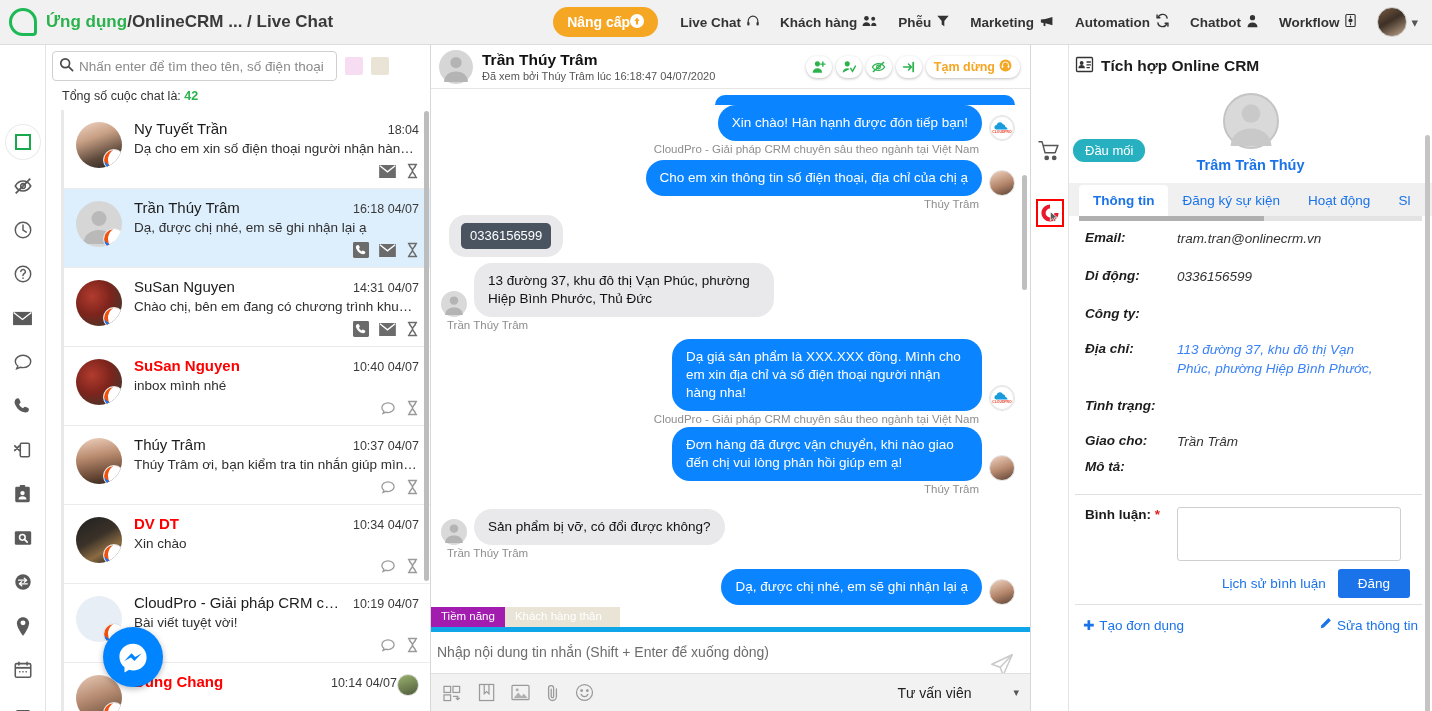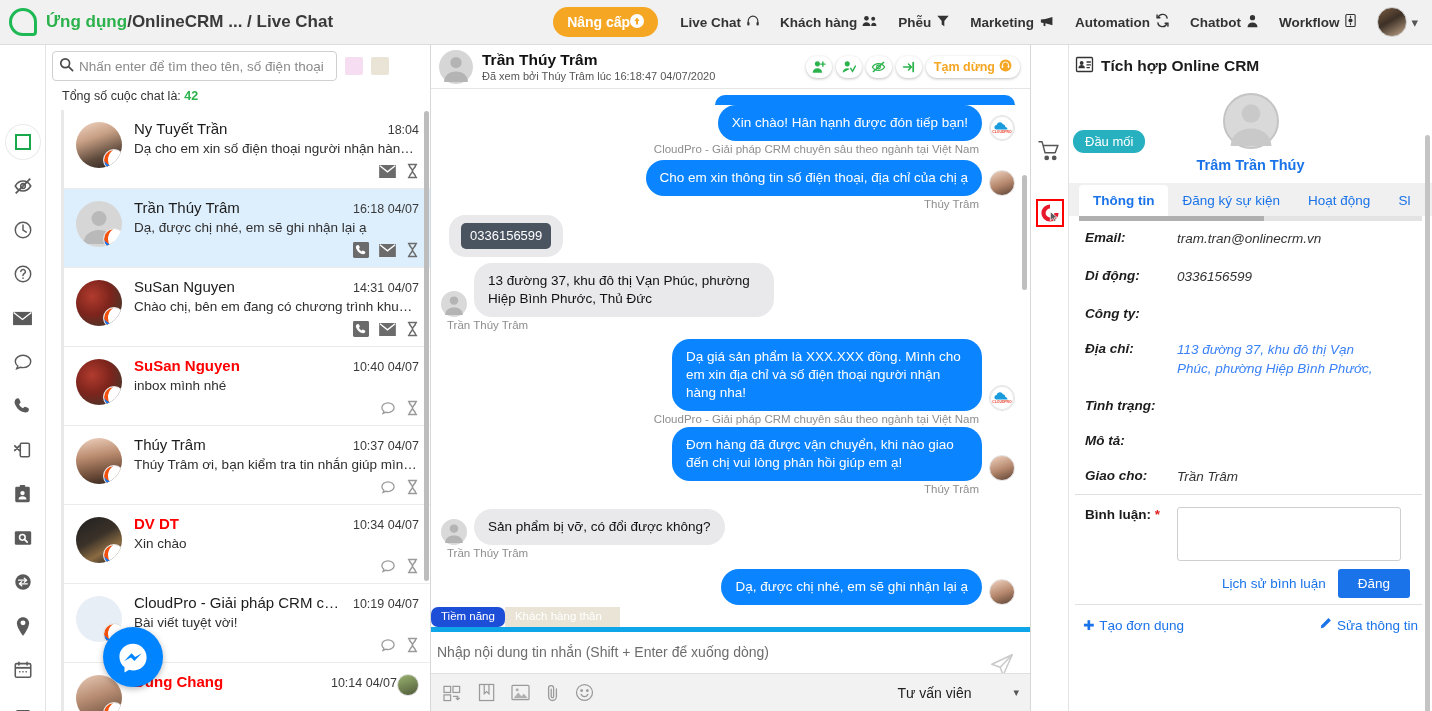--- a/index.html
+++ b/index.html
@@ -194,21 +194,21 @@
   }
   .in-av {
     width: 26px; height: 26px; border-radius: 50%; background: #d9d9d9; flex: none;
     margin-right: 7px; display: flex; align-items: center; justify-content: center;
   }
   .meta { font-size: 11.5px; color: #8e8e8e; text-align: right; margin: 1px 36px 5px 0; }
   .meta.left { text-align: left; margin: 1px 0 8px 6px; }
 
   #tagbar { position: absolute; left: 0; top: 562px; width: 589px; height: 20px; display: flex; }
   .tag { font-size: 11.5px; color: #fff; padding: 3px 10px; white-space: nowrap; overflow: hidden; cursor: pointer; }
-  .tag.pink  { background: #1d4ed8; border-radius: 7px; }
+  .tag.pink  { background: #a21caf; }
   .tag.beige { background: #e9e4d6; }
 
   #composer {
     position: absolute; left: 0; top: 582px; width: 600px; height: 84px;
     border-top: 5px solid #0ea5e9; background: #fff;
   }
   #composer textarea {
     width: 560px; height: 62px; border: none; outline: none; resize: none;
     padding: 12px 8px 0 4px; margin-left: 2px; font-size: 14px;
     font-family: inherit; color: #333; background: transparent;
@@ -244,21 +244,21 @@
   #crmpanel {
     position: absolute; left: 1069px; top: 45px; width: 363px; height: 666px;
     background: #fff; overflow: hidden;
   }
   #crmtitle {
     height: 42px; display: flex; align-items: center; gap: 7px; padding-left: 6px;
     font-size: 15.5px; font-weight: bold; color: #1c1c1c;
   }
   #crmbody { position: absolute; left: 0; top: 42px; width: 363px; height: 624px; }
   #lead-badge {
-    position: absolute; left: 4px; top: 43px; background: #27b0bf; color: #fff;
+    position: absolute; left: 4px; top: 52px; background: #27b0bf; color: #fff;
     font-size: 13px; padding: 4px 12px; border-radius: 11px; cursor: pointer;
   }
   #crm-avatar {
     width: 56px; height: 56px; border-radius: 50%; background: #d9d9d9;
     border: 2px solid #c4c4c4; margin: 6px auto 0; display: flex;
     align-items: center; justify-content: center;
   }
   #crm-name {
     text-align: center; color: #1a73e8; font-size: 14.5px; font-weight: bold;
     margin-top: 8px; cursor: pointer;
@@ -973,27 +973,27 @@
         <div class="val"></div>
       </div>
       <div class="field">
         <div class="lbl">Địa chỉ:</div>
         <div class="val link" style="width:200px">113 đường 37, khu đô thị Vạn Phúc, phường Hiệp Bình Phước,</div>
       </div>
       <div class="field">
         <div class="lbl">Tình trạng:</div>
         <div class="val"></div>
       </div>
+      <div class="field" style="margin-bottom:8px">
+        <div class="lbl">Giao cho:</div>
+        <div class="val">Trần Trâm</div>
+      </div>
       <div class="field">
         <div class="lbl">Mô tả:</div>
         <div class="val"></div>
-      </div>
-      <div class="field" style="margin-bottom:8px">
-        <div class="lbl">Giao cho:</div>
-        <div class="val">Trần Trâm</div>
       </div>
     </div>
 
     <div id="comment-block">
       <div class="lbl">
         <span>Bình luận:</span>
         <span class="req">*</span>
       </div>
       <textarea style=""></textarea>
     </div>

